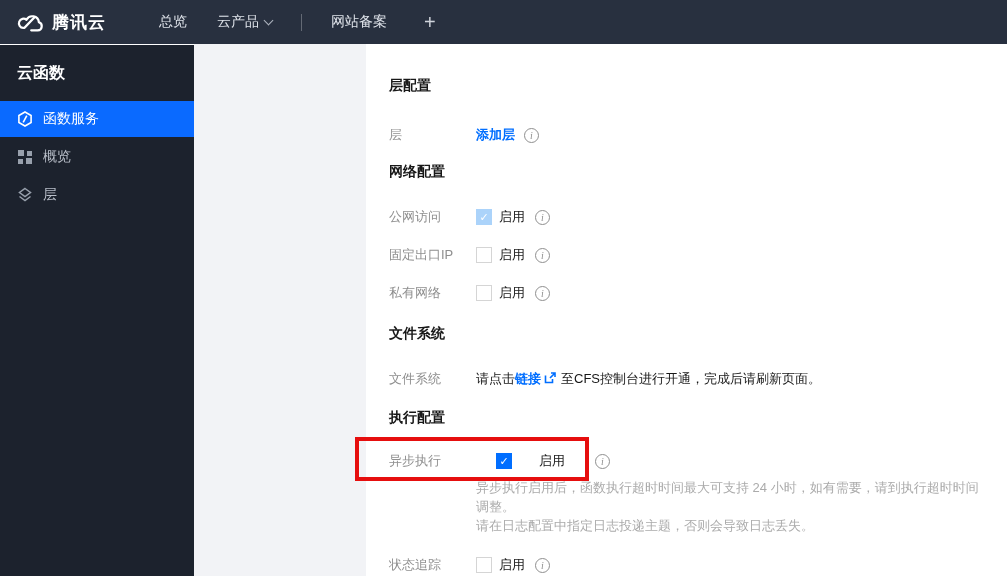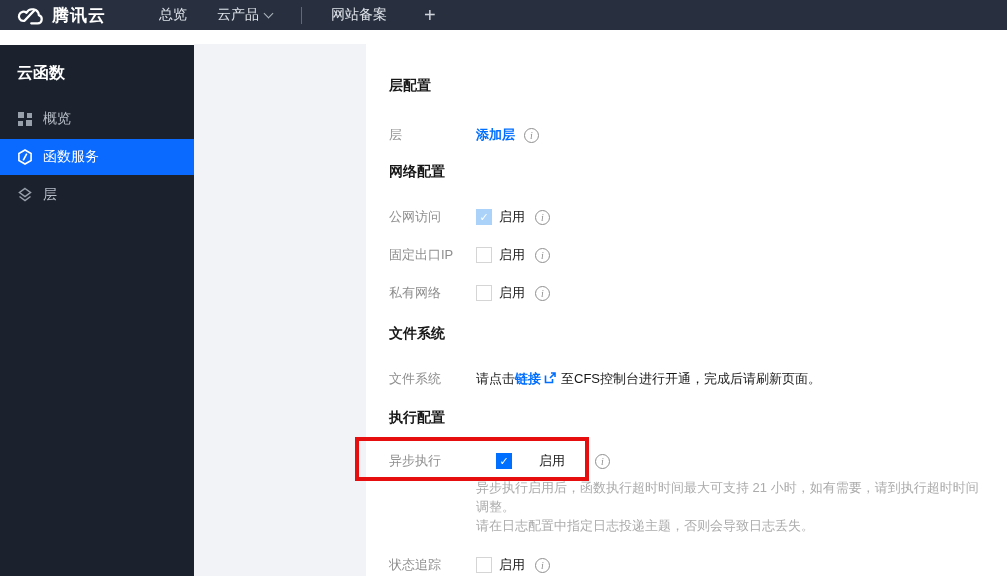--- a/index.html
+++ b/index.html
@@ -1,20 +1,20 @@
 <!DOCTYPE html>
 <html><head>
 <meta charset="utf-8">
 <style>
   * { margin:0; padding:0; box-sizing:border-box; }
   html,body { width:1007px; height:576px; overflow:hidden;
     font-family:"Liberation Sans","DejaVu Sans",sans-serif; background:#fff; }
 
   
-  .topnav { position:absolute; left:0; top:0; width:1007px; height:30px;
+  .topnav { position:absolute; left:0; top:0; width:1007px; height:44px;
     background:#28303f; display:flex; align-items:center; padding-left:14px; }
   .brand { display:flex; align-items:center; margin-right:38px; cursor:pointer; }
   .brand svg { display:block; }
   .brand-name { color:#ffffff; font-size:17px; font-weight:bold; margin-left:8px; letter-spacing:1px; }
   .nav-item { color:#dfe3ea; font-size:14px; margin:0 15px; cursor:pointer; display:flex; align-items:center; }
   .chevron-down { display:inline-block; width:7px; height:7px; border-right:1.5px solid #aeb4bf;
     border-bottom:1.5px solid #aeb4bf; transform:rotate(45deg); margin-left:6px; margin-top:-3px; }
   .nav-divider { width:1px; height:17px; background:rgba(255,255,255,0.28); margin:0 14px; }
   .nav-plus { color:#cfd3da; font-size:20px; font-weight:300; margin-left:22px; cursor:pointer; }
 
@@ -82,39 +82,39 @@
     <span class="chevron-down"></span>
   </span>
   <span class="nav-divider"></span>
   <span class="nav-item">网站备案</span>
   <span class="nav-plus">+</span>
 </div>
 
 <div class="sidebar">
   <div class="sidebar-title">云函数</div>
   <div class="side-items">
+    <div class="side-item active">
+      <span class="sicon">
+        <svg width="16" height="16" viewBox="0 0 16 16">
+          <polygon points="8,1 14.1,4.5 14.1,11.5 8,15 1.9,11.5 1.9,4.5" fill="none" stroke="#ffffff" stroke-width="1.6"></polygon>
+          <line x1="9.8" y1="4.6" x2="6.2" y2="11.4" stroke="#ffffff" stroke-width="1.6"></line>
+        </svg>
+      </span>
+      <span>函数服务</span>
+    </div>
     <div class="side-item">
       <span class="sicon">
         <svg width="16" height="16" viewBox="0 0 16 16">
           <rect x="1" y="1" width="6" height="6" fill="#98a0ac"></rect>
           <rect x="10" y="2" width="5" height="5" fill="#98a0ac"></rect>
           <rect x="1" y="10" width="5" height="5" fill="#98a0ac"></rect>
           <rect x="9" y="9" width="6" height="6" fill="#98a0ac"></rect>
         </svg>
       </span>
       <span>概览</span>
-    </div>
-    <div class="side-item active">
-      <span class="sicon">
-        <svg width="16" height="16" viewBox="0 0 16 16">
-          <polygon points="8,1 14.1,4.5 14.1,11.5 8,15 1.9,11.5 1.9,4.5" fill="none" stroke="#ffffff" stroke-width="1.6"></polygon>
-          <line x1="9.8" y1="4.6" x2="6.2" y2="11.4" stroke="#ffffff" stroke-width="1.6"></line>
-        </svg>
-      </span>
-      <span>函数服务</span>
     </div>
     <div class="side-item">
       <span class="sicon">
         <svg width="16" height="16" viewBox="0 0 16 16">
           <polygon points="8,1.5 13.5,5.5 8,9.5 2.5,5.5" fill="none" stroke="#98a0ac" stroke-width="1.5"></polygon>
           <polyline points="2.5,9.5 8,13.5 13.5,9.5" fill="none" stroke="#98a0ac" stroke-width="1.5"></polyline>
         </svg>
       </span>
       <span>层</span>
     </div>
@@ -168,21 +168,21 @@
   <div class="sec-heading m-h-exec">执行配置</div>
   <div class="row m-row-async">
     <span class="row-label">异步执行</span>
     <span class="cb checked">
       <span class="check">✓</span>
     </span>
     <span class="cb-text">启用</span>
     <span class="info-icon">i</span>
   </div>
   <div class="help-text m-help">
-    <div>异步执行启用后，函数执行超时时间最大可支持 21 小时，如有需要，请到执行超时时间调整。</div>
+    <div>异步执行启用后，函数执行超时时间最大可支持 24 小时，如有需要，请到执行超时时间调整。</div>
     <div>请在日志配置中指定日志投递主题，否则会导致日志丢失。</div>
   </div>
   <div class="row m-row-trace">
     <span class="row-label">状态追踪</span>
     <span class="cb"></span>
     <span class="cb-text">启用</span>
     <span class="info-icon">i</span>
   </div>
 </div>
 

